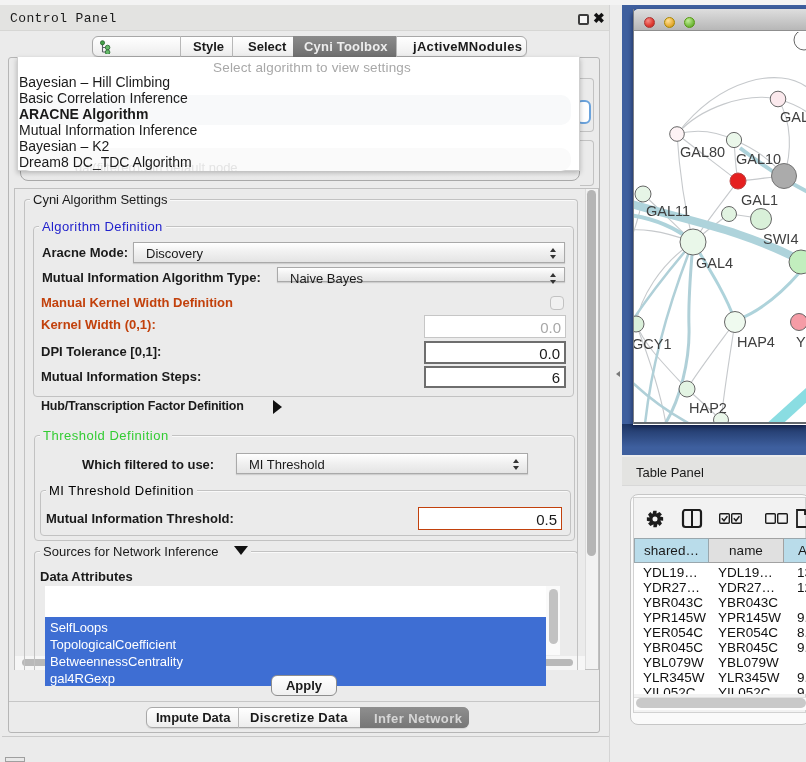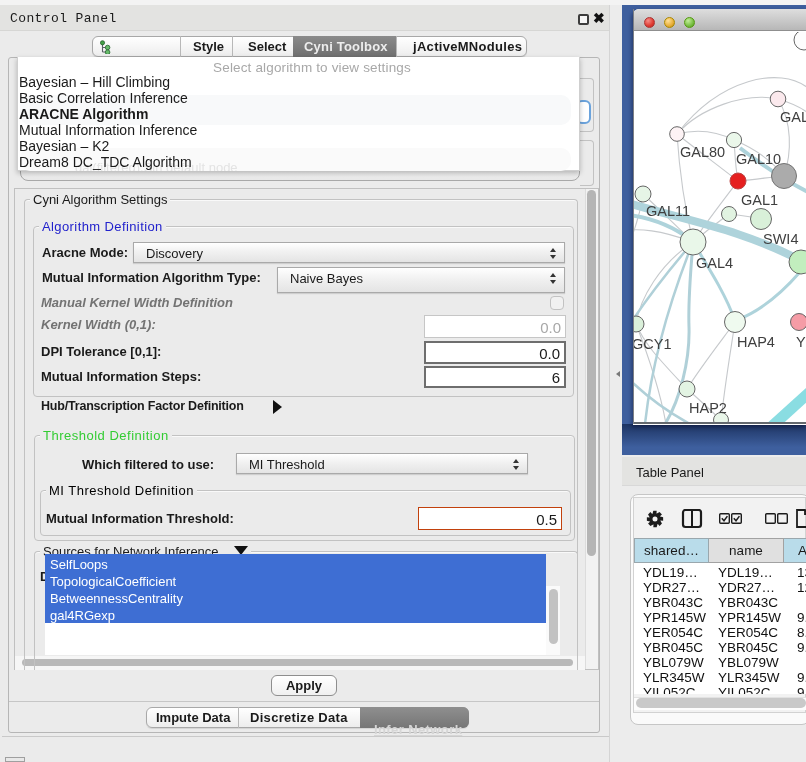--- a/index.html
+++ b/index.html
@@ -1,20 +1,20 @@
 <!DOCTYPE html>
 <html><head>
 <meta charset="utf-8">
 <style>
 * { margin:0; padding:0; box-sizing:border-box; }
 body { font-family:"Liberation Sans", sans-serif; }
 #page { position:relative; width:806px; height:762px; background:#ebebeb; overflow:hidden; font-size:13px; color:#1a1a1a; }
 .abs { position:absolute; }
 .b { font-weight:bold; }
-.gray { color:#737373;font-style:italic; }
+.gray { color:#c2410c; }
 .gbox { position:absolute; border:1px solid #c2c2c2; border-radius:4px; box-shadow:inset 0 1px 0 rgba(255,255,255,.7); }
 .glabel { position:absolute; background:#ebebeb; padding:0 3px; line-height:13px; }
 .combo { position:absolute; border:1px solid #a9a9a9; border-radius:0; background:linear-gradient(#ffffff,#f1f1f1 45%,#e4e4e4); box-shadow:0 1px 1px rgba(0,0,0,.12); }
 .combo .ct { position:absolute; left:12px; top:3px; }
 .carr { position:absolute; right:7px; top:4px; width:8px; height:13px; }
 .field { position:absolute; background:#fff; text-align:right; }
 .fval { position:absolute; right:4px; top:50%; transform:translateY(-50%); font-size:15px; }
 </style>
 </head>
 <body>
@@ -66,21 +66,21 @@
   <div class="abs b" style="left:42px;top:245px;">Aracne Mode:</div>
   <div class="combo" style="left:133px;top:242px;width:432px;height:21px;">
     <div class="ct">Discovery</div>
     <svg class="carr" viewBox="0 0 8 13">
         <path d="M4 1 L7 5 L1 5 Z" fill="#333"></path>
         <path d="M4 12 L7 8 L1 8 Z" fill="#333"></path>
       </svg>
   </div>
 
   <div class="abs b" style="left:42px;top:270px;">Mutual Information Algorithm Type:</div>
-  <div class="combo" style="left:277px;top:267px;width:288px;height:26px;">
+  <div class="combo" style="left:277px;top:267px;width:288px;height:15px;">
     <div class="ct">Naive Bayes</div>
     <svg class="carr" viewBox="0 0 8 13">
         <path d="M4 1 L7 5 L1 5 Z" fill="#333"></path>
         <path d="M4 12 L7 8 L1 8 Z" fill="#333"></path>
       </svg>
   </div>
 
   <div class="abs b gray" style="left:41px;top:295px;">Manual Kernel Width Definition</div>
   <div class="abs" style="left:550px;top:296px;width:14px;height:14px;border:1px solid #c2c2c2;border-radius:4px;background:#f1f1f1;"></div>
 
@@ -121,35 +121,35 @@
   <div class="abs b" style="left:46px;top:511px;">Mutual Information Threshold:</div>
   <div class="field" style="left:418px;top:507px;width:144px;height:23px;border:1px solid #c2410c;">
       <span class="fval">0.5</span>
     </div>
 
   <div class="gbox" style="left:34px;top:551px;width:544px;height:119px;border-bottom:none;border-radius:4px 4px 0 0;"></div>
   <div class="glabel" style="left:40px;top:545px;">Sources for Network Inference <span style="display:inline-block;vertical-align:1px;margin-left:12px;width:0;height:0;border-left:7px solid transparent;border-right:7px solid transparent;border-top:9px solid #111;"></span></div>
   <div class="abs b" style="left:40px;top:569px;">Data Attributes</div>
 
   <div class="abs" style="left:45px;top:586px;width:515px;height:69px;background:#fff;"></div>
-  <div class="abs" style="left:45px;top:554px;width:501px;height:69px;background:#3e6ed3;color:#fff;line-height:17px;padding-left:5px;padding-top:2px;">SelfLoops<br>TopologicalCoefficient<br>BetweennessCentrality<br>gal4RGexp</div>
+  <div class="abs" style="left:45px;top:617px;width:501px;height:69px;background:#3e6ed3;color:#fff;line-height:17px;padding-left:5px;padding-top:2px;">SelfLoops<br>TopologicalCoefficient<br>BetweennessCentrality<br>gal4RGexp</div>
   <div class="abs" style="left:546px;top:586px;width:14px;height:69px;background:#fafafa;"></div>
   <div class="abs" style="left:549px;top:589px;width:9px;height:55px;background:#c2c2c2;border-radius:5px;"></div>
 
   <div class="abs" style="left:9px;top:701px;width:590px;height:1px;background:#c6c6c6;"></div>
 
   <div class="abs" style="left:271px;top:675px;width:66px;height:21px;background:linear-gradient(#ffffff,#f0f0f0);border:1px solid #8e8e8e;border-radius:6px;text-align:center;line-height:19px;font-weight:bold;">Apply</div>
 
   <div class="abs" style="left:146px;top:707px;width:323px;height:21px;border:1px solid #a8a8a8;border-radius:6px;background:linear-gradient(#ffffff,#ededed);box-shadow:0 1px 1px rgba(0,0,0,.1);"></div>
   <div class="abs" style="left:146px;top:707px;width:323px;height:21px;">
     <div class="abs b" style="left:10px;top:3px;">Impute Data</div>
     <div class="abs" style="left:92px;top:0;width:1px;height:21px;background:#b8b8b8;"></div>
     <div class="abs b" style="left:104px;top:3px;letter-spacing:0.3px;">Discretize Data</div>
     <div class="abs" style="left:214px;top:0;width:109px;height:21px;background:linear-gradient(#8f8f8f,#767676);border-radius:0 6px 6px 0;"></div>
-    <div class="abs b" style="left:228px;top:15px;color:#d6d6d6;letter-spacing:0.4px;text-decoration:underline;">Infer Network</div>
+    <div class="abs b" style="left:228px;top:4px;color:#d6d6d6;letter-spacing:0.4px;">Infer Network</div>
   </div>
 
   <div class="abs" style="left:2px;top:736px;width:608px;height:1px;background:#c9c9c9;"></div>
   <div class="abs" style="left:5px;top:757px;width:20px;height:5px;border:1px solid #9f9f9f;background:#e8e8e8;"></div>
 
   <div class="abs" style="left:580px;top:78px;width:14px;height:54px;border:1px solid #c2c2c2;border-left:none;border-radius:0 4px 4px 0;"></div>
   <div class="abs" style="left:580px;top:140px;width:14px;height:46px;border:1px solid #c2c2c2;border-left:none;border-radius:0 4px 4px 0;"></div>
 
   <div class="abs" style="left:576px;top:100px;width:15px;height:24px;background:#fff;border:2.5px solid #6ba3dc;border-radius:6px;"></div>
 

